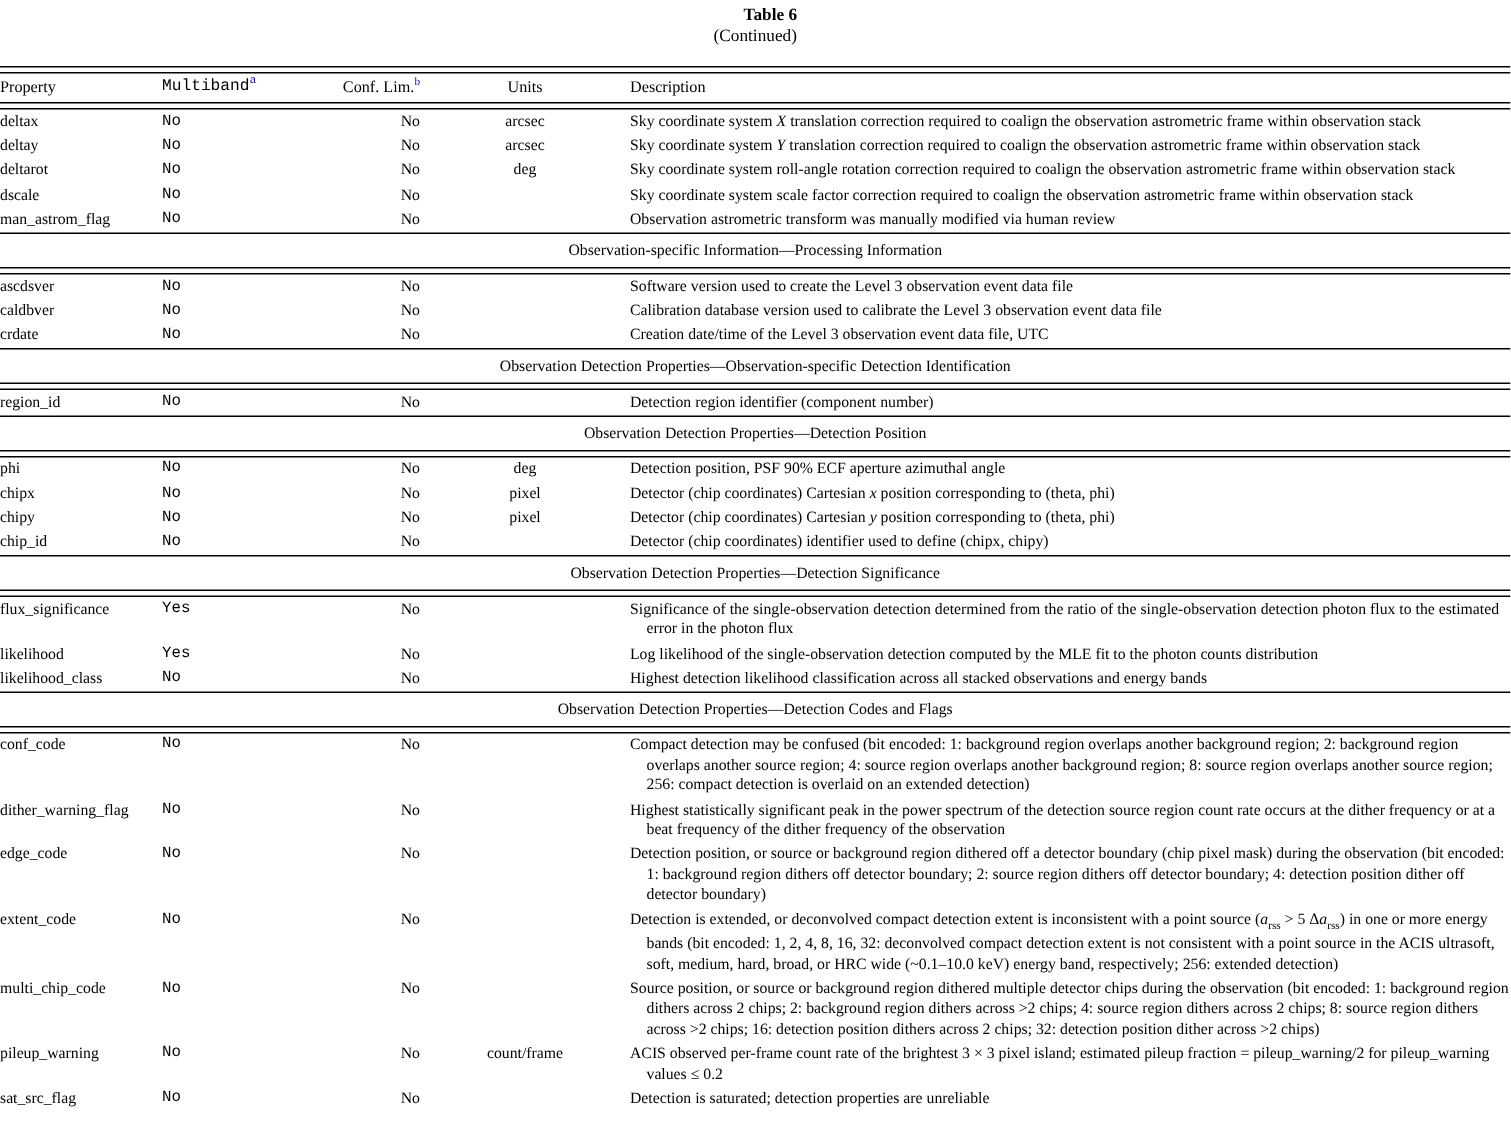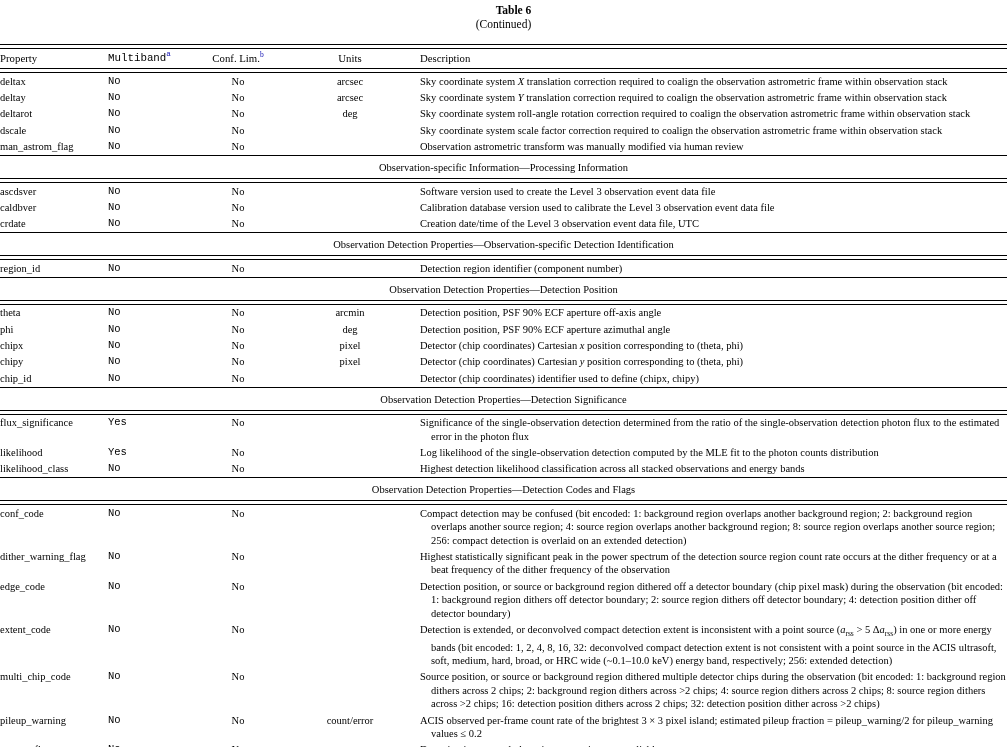--- a/index.html
+++ b/index.html
@@ -65,21 +65,21 @@
     font-size: 10.5px;
     line-height: 13.2px;
   }
   tr.section-row > td {
     padding: 5px 0 5px 0;
     text-align: center;
     font-size: 10.5px;
   }
   .c-prop   { width: 108px; text-align: left; }
   .c-multi  { width: 88px;  text-align: left; font-family: Liberation Mono, monospace; }
-  .c-conf   { width: 84px;  text-align: center; }
+  .c-conf   { width: 84px;  text-align: right; }
   .c-units  { width: 140px; text-align: center; }
   .c-desc   { width: 587px; text-align: left; }
   .desc {
     display: block;
     padding-left: 0;
     text-indent: 0;
   }
   .desc p {
     margin: 0;
     padding-left: 11px;
@@ -244,31 +244,20 @@
         <tr class="sep-single">
           <td colspan="5"></td>
         </tr>
         <tr class="section-row">
           <td colspan="5">Observation Detection Properties—Detection Position</td>
         </tr>
         <tr class="sep-double">
           <td colspan="5"></td>
         </tr>
         <tr class="data-row">
-          <td class="c-prop">theta</td>
-          <td class="c-multi">No</td>
-          <td class="c-conf">No</td>
-          <td class="c-units">arcmin</td>
-          <td class="c-desc">
-            <span class="desc">
-              <p>Detection position, PSF 90% ECF aperture off-axis angle</p>
-            </span>
-          </td>
-        </tr>
-        <tr class="data-row">
           <td class="c-prop">phi</td>
           <td class="c-multi">No</td>
           <td class="c-conf">No</td>
           <td class="c-units">deg</td>
           <td class="c-desc">
             <span class="desc">
               <p>Detection position, PSF 90% ECF aperture azimuthal angle</p>
             </span>
           </td>
         </tr>
@@ -408,21 +397,21 @@
           <td class="c-desc">
             <span class="desc">
               <p>Source position, or source or background region dithered multiple detector chips during the observation (bit encoded: 1: background region dithers across 2 chips; 2: background region dithers across &gt;2 chips; 4: source region dithers across 2 chips; 8: source region dithers across &gt;2 chips; 16: detection position dithers across 2 chips; 32: detection position dither across &gt;2 chips)</p>
             </span>
           </td>
         </tr>
         <tr class="data-row">
           <td class="c-prop">pileup_warning</td>
           <td class="c-multi">No</td>
           <td class="c-conf">No</td>
-          <td class="c-units">count/error</td>
+          <td class="c-units">count/frame</td>
           <td class="c-desc">
             <span class="desc">
               <p>ACIS observed per-frame count rate of the brightest 3 × 3 pixel island; estimated pileup fraction = pileup_warning/2 for pileup_warning values ≤ 0.2</p>
             </span>
           </td>
         </tr>
         <tr class="data-row">
           <td class="c-prop">sat_src_flag</td>
           <td class="c-multi">No</td>
           <td class="c-conf">No</td>

